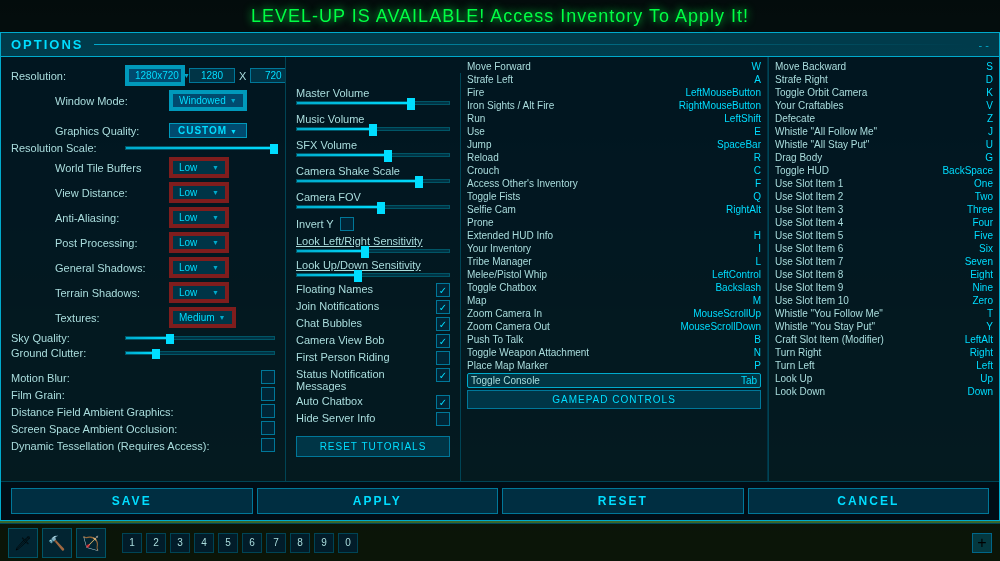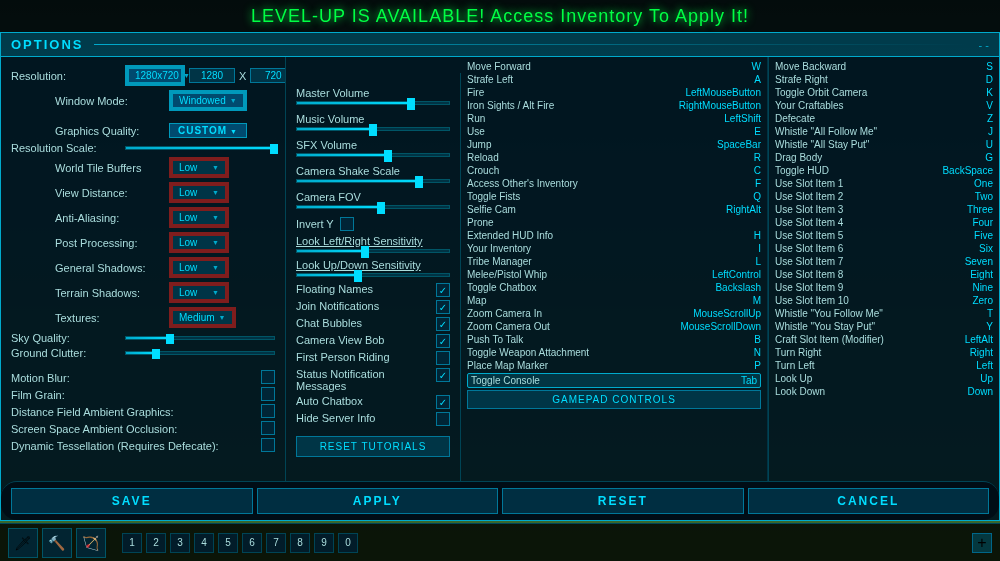--- a/index.html
+++ b/index.html
@@ -385,21 +385,20 @@
       overflow-y: auto;
     }
 
     
     .panel-footer {
       border-top: 1px solid #004455;
       display: flex;
       padding: 6px 10px;
       gap: 4px;
       background: rgba(0,10,20,0.8);
-      border-radius: 16px;
     }
     .footer-btn {
       flex: 1;
       background: rgba(0,50,70,0.9);
       border: 1px solid #007799;
       color: #00ddff;
       font-size: 12px;
       padding: 5px;
       cursor: pointer;
       text-align: center;
@@ -593,21 +592,21 @@
         <span class="checkbox-label">Distance Field Ambient Graphics:</span>
         <div class="checkbox-box"></div>
       </div>
 
       <div class="checkbox-row">
         <span class="checkbox-label">Screen Space Ambient Occlusion:</span>
         <div class="checkbox-box"></div>
       </div>
 
       <div class="checkbox-row">
-        <span class="checkbox-label">Dynamic Tessellation (Requires Defecate):</span>
+        <span class="checkbox-label">Dynamic Tessellation (Requires Access):</span>
         <div class="checkbox-box"></div>
       </div>
 
     </div>
 
     <div class="col-mid">
 
       <div class="audio-label">Master Volume</div>
       <div class="audio-slider">
         <div class="audio-fill" style="width:75%"></div>

